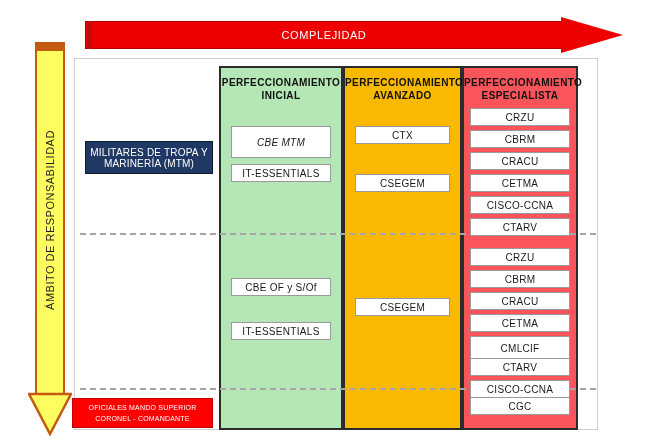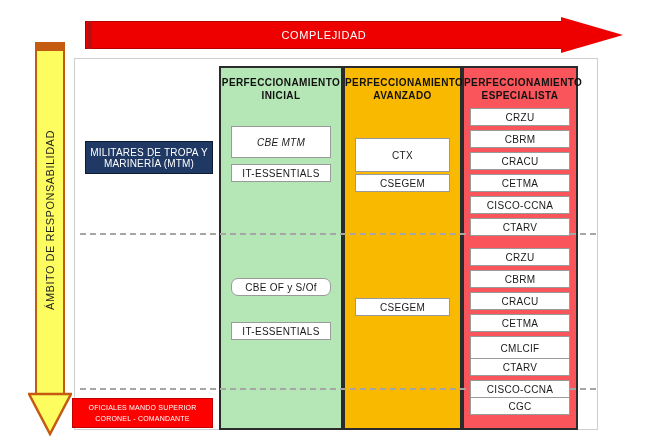--- a/index.html
+++ b/index.html
@@ -161,29 +161,29 @@
       <div>CORONEL - COMANDANTE</div>
     </div>
   </div>
 
   <div class="sep sep1"></div>
   <div class="sep sep2"></div>
 
   <div id="chips">
       <div class="chip" style="left: 231px; width: 100px; top: 126px; height: 32px; font-style: italic;">CBE MTM</div>
       <div class="chip" style="left: 231px; width: 100px; top: 164px; height: 18px;">IT-ESSENTIALS</div>
-      <div class="chip" style="left: 355px; width: 95px; top: 126px; height: 34px; margin-top: 12px;">CTX</div>
+      <div class="chip" style="left: 355px; width: 95px; top: 126px; height: 18px;">CTX</div>
       <div class="chip" style="left: 355px; width: 95px; top: 174px; height: 18px;">CSEGEM</div>
       <div class="chip" style="left: 470px; width: 100px; top: 108px; height: 18px;">CRZU</div>
       <div class="chip" style="left: 470px; width: 100px; top: 130px; height: 18px;">CBRM</div>
       <div class="chip" style="left: 470px; width: 100px; top: 152px; height: 18px;">CRACU</div>
       <div class="chip" style="left: 470px; width: 100px; top: 174px; height: 18px;">CETMA</div>
       <div class="chip" style="left: 470px; width: 100px; top: 196px; height: 18px;">CISCO-CCNA</div>
       <div class="chip" style="left: 470px; width: 100px; top: 218px; height: 18px;">CTARV</div>
-      <div class="chip" style="left: 231px; width: 100px; top: 278px; height: 18px; border-radius: 7px;">CBE OF y S/Of</div>
+      <div class="chip" style="left: 231px; width: 100px; top: 278px; height: 18px;">CBE OF y S/Of</div>
       <div class="chip" style="left: 231px; width: 100px; top: 322px; height: 18px;">IT-ESSENTIALS</div>
       <div class="chip" style="left: 355px; width: 95px; top: 298px; height: 18px;">CSEGEM</div>
       <div class="chip" style="left: 470px; width: 100px; top: 248px; height: 18px;">CRZU</div>
       <div class="chip" style="left: 470px; width: 100px; top: 270px; height: 18px;">CBRM</div>
       <div class="chip" style="left: 470px; width: 100px; top: 292px; height: 18px;">CRACU</div>
       <div class="chip" style="left: 470px; width: 100px; top: 314px; height: 18px;">CETMA</div>
       <div class="chip" style="left: 470px; width: 100px; top: 336px; height: 24px;">CMLCIF</div>
       <div class="chip" style="left: 470px; width: 100px; top: 358px; height: 18px;">CTARV</div>
       <div class="chip" style="left: 470px; width: 100px; top: 380px; height: 18px;">CISCO-CCNA</div>
       <div class="chip" style="left: 470px; width: 100px; top: 397px; height: 18px;">CGC</div>

